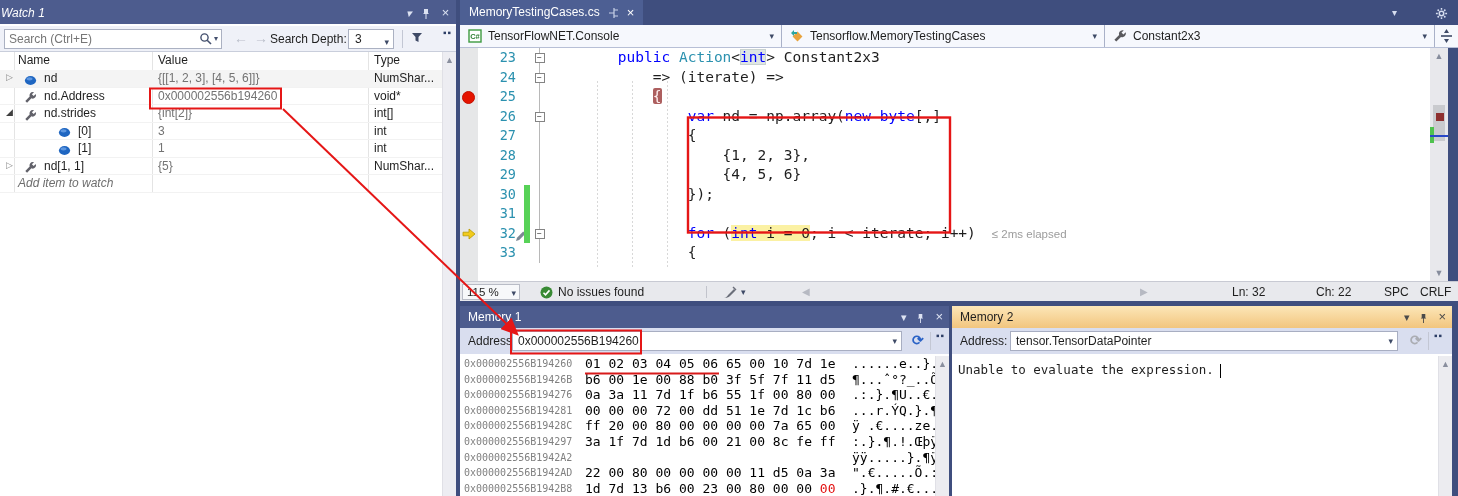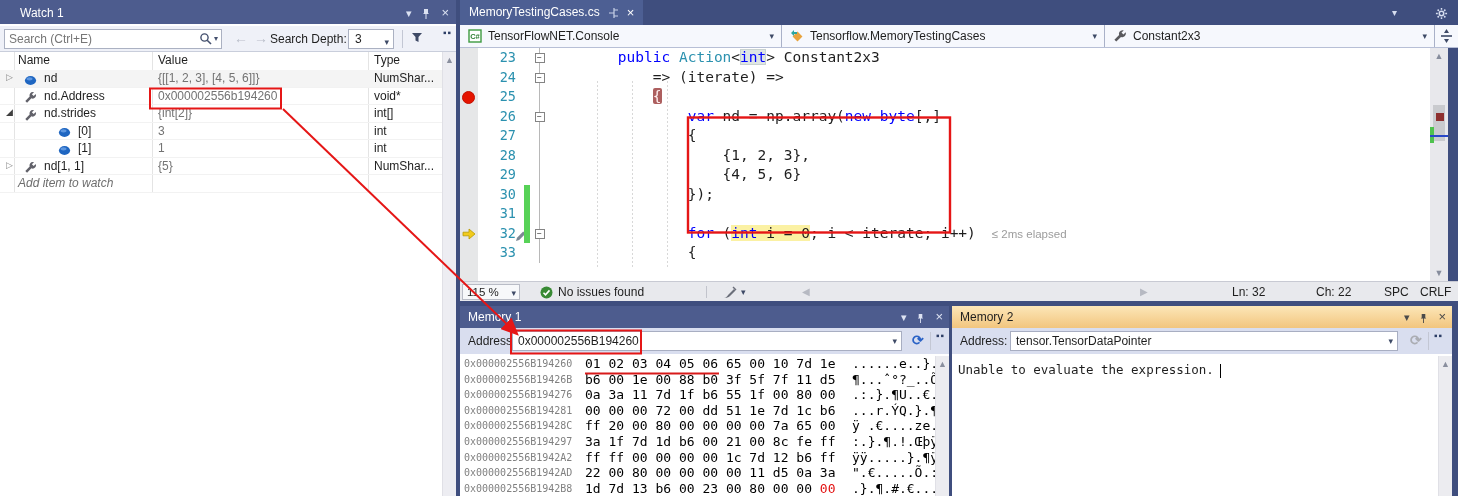--- a/index.html
+++ b/index.html
@@ -9,21 +9,21 @@
 
   
   .tbar { height:22px; background:#4D5C8E; color:#FFFFFF; line-height:22px; padding-left:8px; font-size:12px; position:relative; }
   .tbar .ticons { position:absolute; right:6px; top:0; height:22px; display:flex; align-items:center; gap:10px; color:#DDE3F2; }
   .tbar.gold { background:linear-gradient(#FCE6B8,#F2C57E); color:#1E1E1E; }
   .tbar.gold .ticons { color:#4A4A4A; }
   .ticon { cursor:default; font-size:11px; }
 
   
   #watch { left:0; top:0; width:456px; height:496px; background:#FFFFFF; }
-  #watch-title { height:24px; line-height:26px; background:#4D5C8E; color:#fff; padding-left:20px; position:relative; }
+  #watch-title { height:24px; line-height:26px; background:#4D5C8E; color:#fff; padding-left:1px; position:relative;font-style:italic; }
   #watch-title .ticons { position:absolute; right:7px; top:0; height:26px; display:flex; align-items:center; gap:10px; color:#DCE2F2; }
   #watch-toolbar { position:absolute; top:26px; left:0; right:0; height:26px; background:#EFF1F8; border-bottom:1px solid #C9CEDB; }
   #watch-search { position:absolute; left:4px; top:3px; width:218px; height:20px; background:#fff; border:1px solid #ABB1C2; }
   #watch-search input { position:absolute; left:4px; top:1px; width:170px; height:16px; border:none; outline:none; font:12px "Liberation Sans",sans-serif; color:#444; background:transparent; }
   #watch-search input::placeholder { color:#767676; }
   .magwrap { position:absolute; right:3px; top:2px; color:#44506E; display:flex; align-items:center; gap:2px; }
   .navarrow { position:absolute; top:4px; font-size:14px; color:#B9BEC9; }
   #depth-label { position:absolute; left:270px; top:6px; color:#1E1E1E; }
   #depth-combo { position:absolute; left:348px; top:3px; width:46px; height:20px; background:#fff; border:1px solid #ABB1C2; line-height:18px; padding-left:6px; }
   #depth-combo .dd { position:absolute; right:4px; top:3px; color:#3E4A66; font-size:9px; }
@@ -519,21 +519,20 @@
   </div>
 
   <div class="hexrow">
     <span class="hx-addr">0x000002556B194297</span>
     <span class="hx-bytes">3a 1f 7d 1d b6 00 21 00 8c fe ff</span>
     <span class="hx-ascii">:.}.¶.!.Œþÿ</span>
   </div>
 
   <div class="hexrow">
     <span class="hx-addr">0x000002556B1942A2</span>
-    <span class="hx-bytes">ff ff 00 00 00 00 1c 7d 12 b6 ff</span>
     <span class="hx-ascii">ÿÿ.....}.¶ÿ</span>
   </div>
 
   <div class="hexrow">
     <span class="hx-addr">0x000002556B1942AD</span>
     <span class="hx-bytes">22 00 80 00 00 00 00 11 d5 0a 3a</span>
     <span class="hx-ascii">".€.....Õ.:</span>
   </div>
 
   <div class="hexrow">

